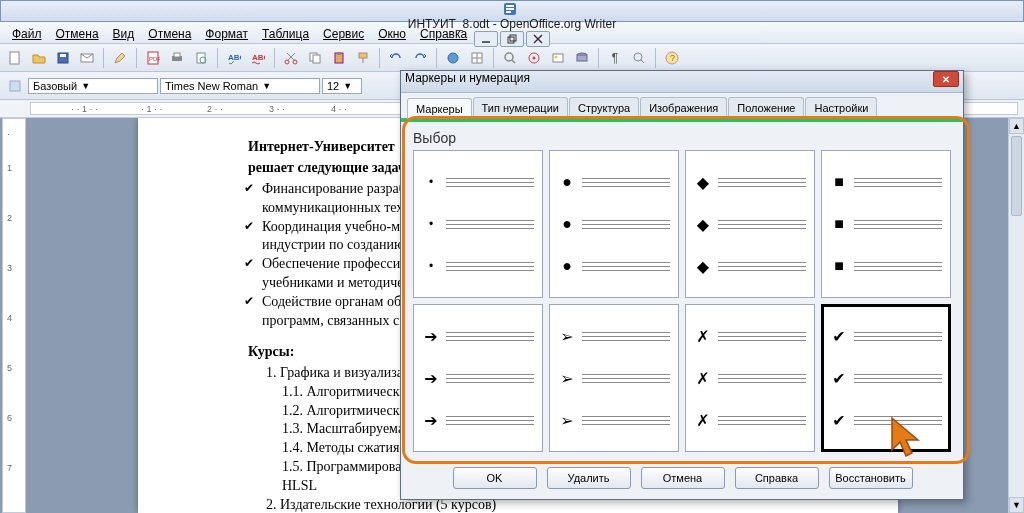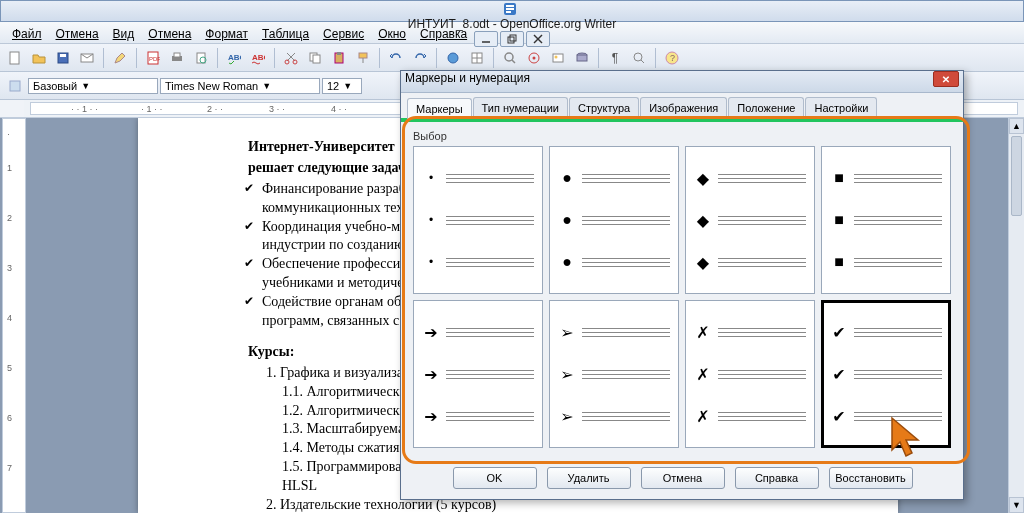--- a/index.html
+++ b/index.html
@@ -47,21 +47,21 @@
 
 
 .dialog { position: absolute; left: 400px; top: 70px; width: 564px; height: 430px; background: #eef1f5; border: 1px solid #5a6f8c; box-shadow: 3px 3px 8px rgba(0,0,0,0.3); z-index: 20; }
 .dlg-title { height: 22px; background: linear-gradient(#e3eaf4,#cdd9e8); border-bottom: 1px solid #a8b8cc; display: flex; padding: 0 4px; font-size: 12px; }
 .dlg-title .txt { flex: 1; }
 .dlg-close { width: 26px; height: 16px; background: #d04a3a; border: 1px solid #9a2d20; border-radius: 2px; display: flex; align-items: center; justify-content: center; color: #fff; font-size: 10px; font-weight: bold; }
 .dlg-tabs { display: flex; padding: 4px 6px 0 6px; border-bottom: 4px solid #22c55e; background: #eef1f5; }
 .dlg-tab { padding: 4px 8px; border: 1px solid #b0bccc; border-bottom: none; background: #e4e9f0; margin-right: 1px; font-size: 11px; border-radius: 3px 3px 0 0; cursor: default; }
 .dlg-tab.active { background: #f7f9fb; position: relative; top: 1px; font-weight: normal; }
 .dlg-body { padding: 8px 12px; }
-.fieldset-label { font-size: 11px; color: #333; margin-bottom: 4px; }
+.fieldset-label { font-size: 14px; color: #333; margin-bottom: 4px; }
 .bullet-grid { display: grid; grid-template-columns: repeat(4, 1fr); grid-template-rows: repeat(2, 148px); gap: 6px; }
 .bullet-cell { border: 1px solid #9aa8ba; background: #fff; padding: 10px 8px; display: flex; flex-direction: column; justify-content: space-around; cursor: pointer; }
 .bullet-cell.selected { border: 3px solid #000; padding: 8px 6px; }
 .bullet-row { display: flex; align-items: center; gap: 6px; }
 .bullet-mark { width: 18px; display: flex; align-items: center; justify-content: center; font-size: 16px; }
 .bullet-line { flex: 1; height: 1px; background: #888; position: relative; }
 .bullet-line::after { content:""; position:absolute; top:4px; left:0; right:0; height:1px; background:#888; }
 .bullet-line.triple::before { content:""; position:absolute; top:-4px; left:0; right:0; height:1px; background:#888; }
 
 .dlg-buttons { position: absolute; bottom: 10px; left: 1px; right: 0; display: flex; justify-content: center; gap: 10px; }

